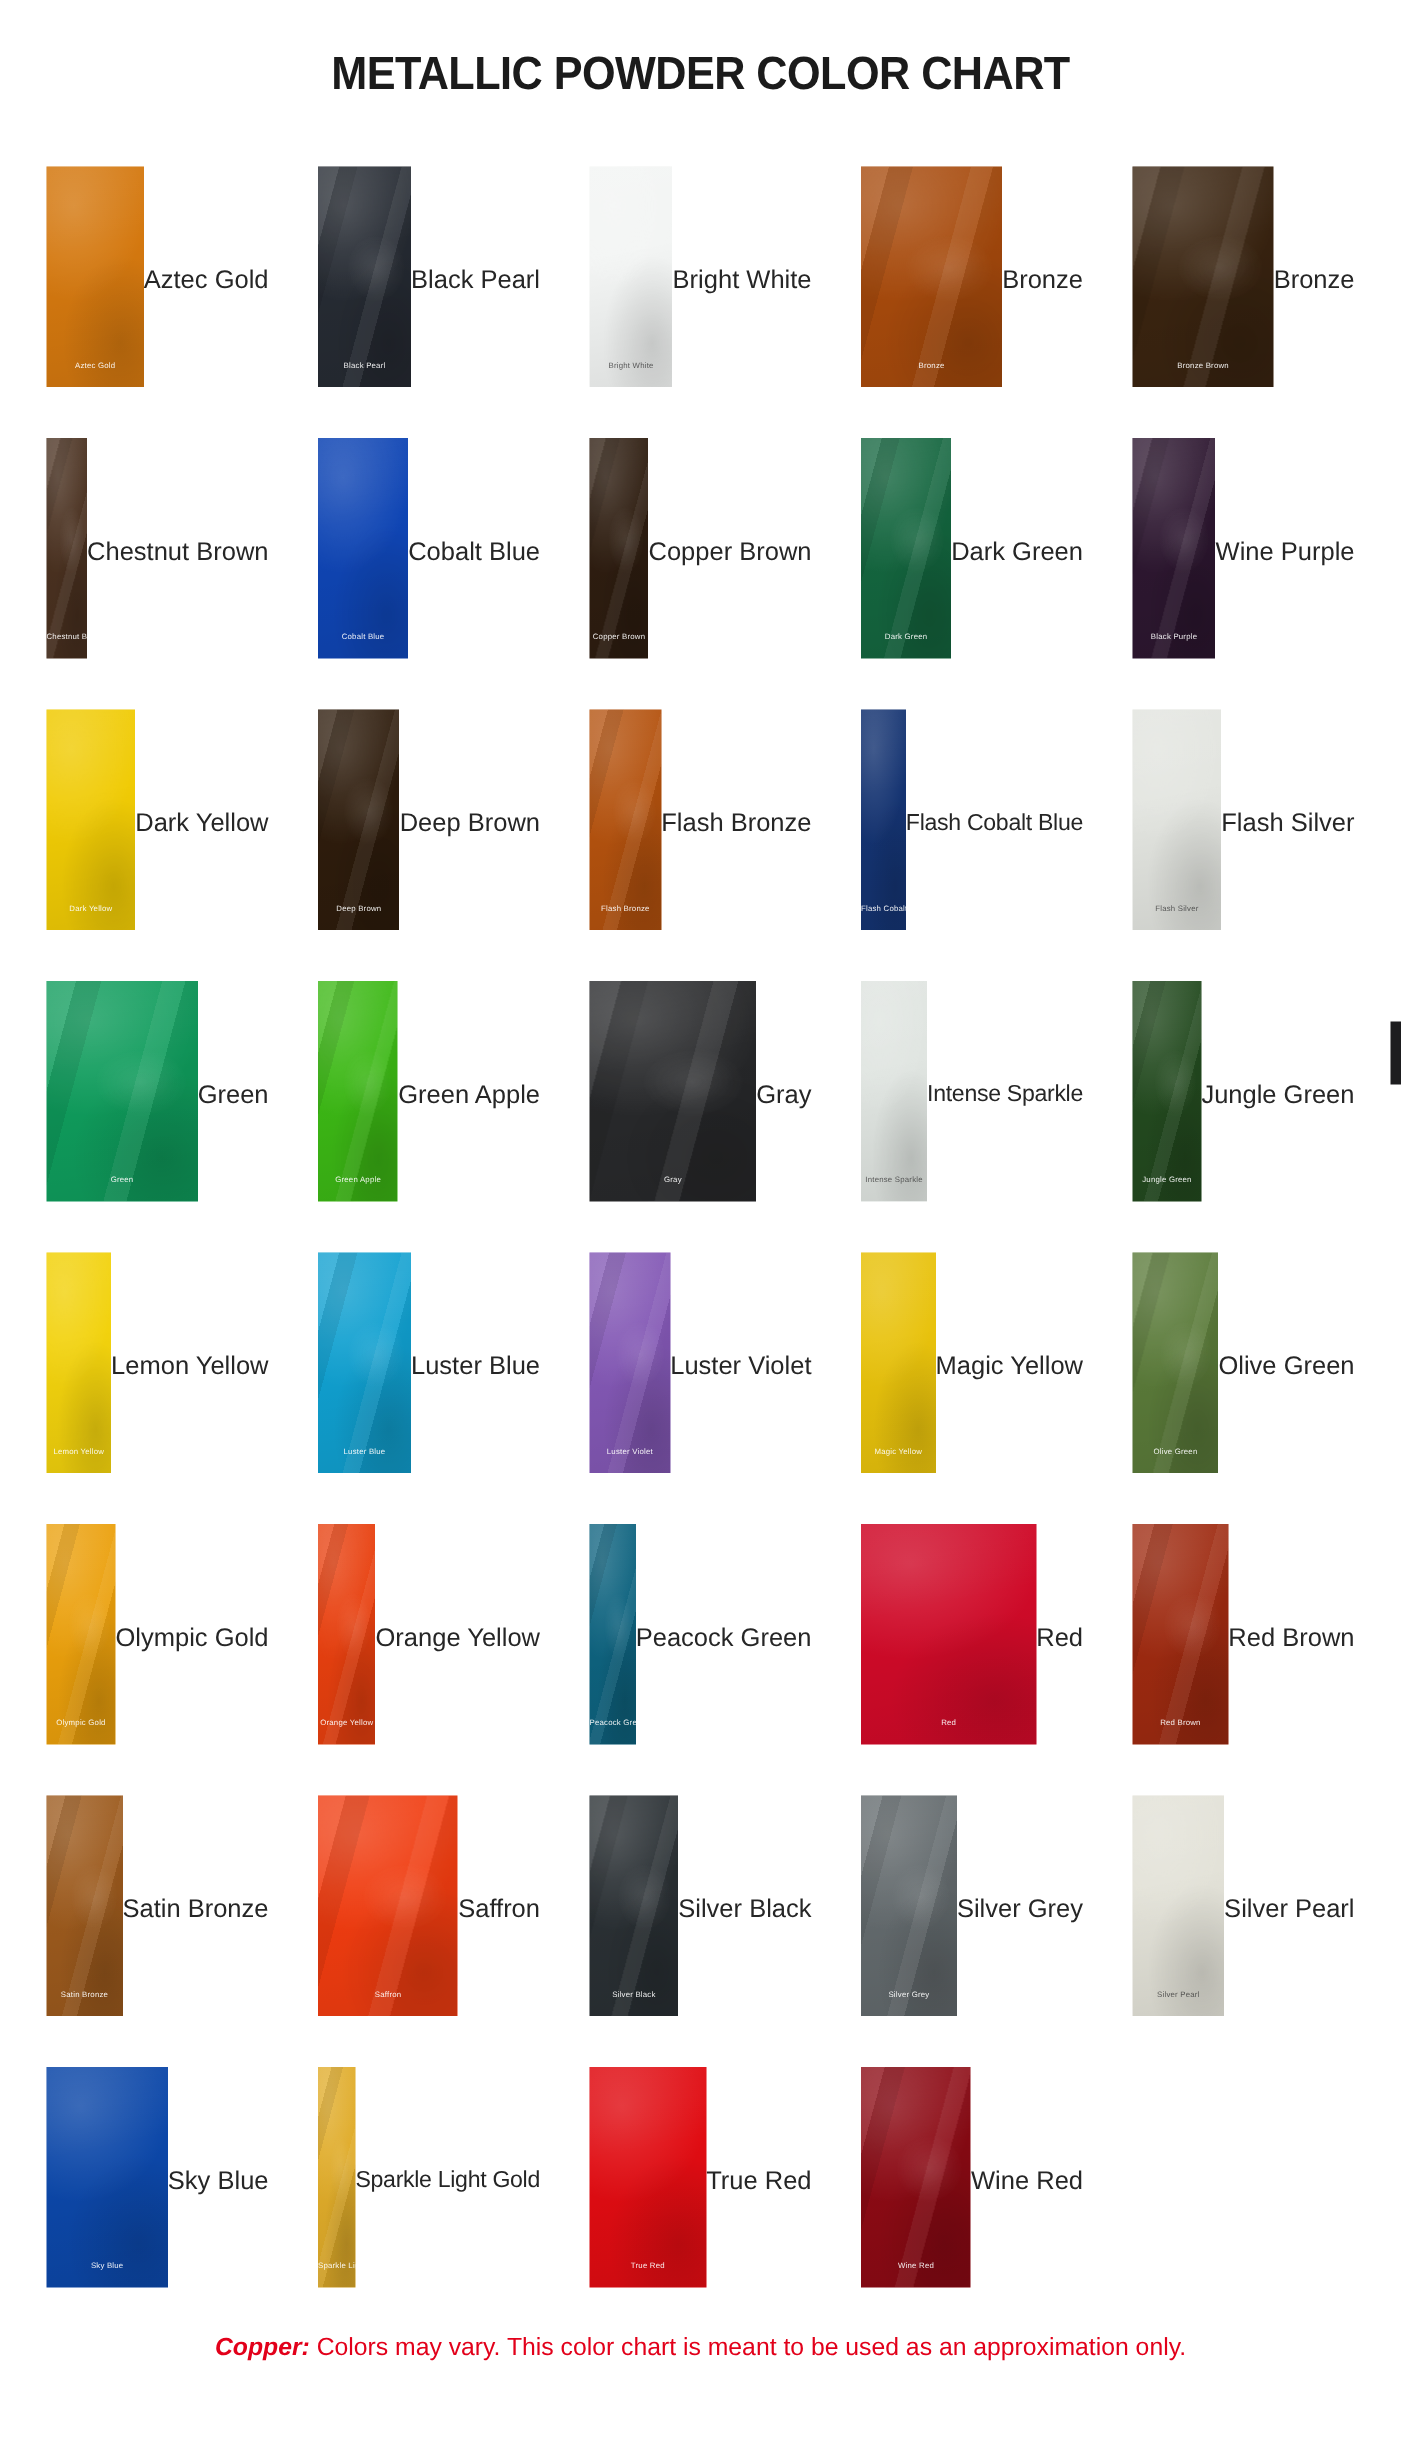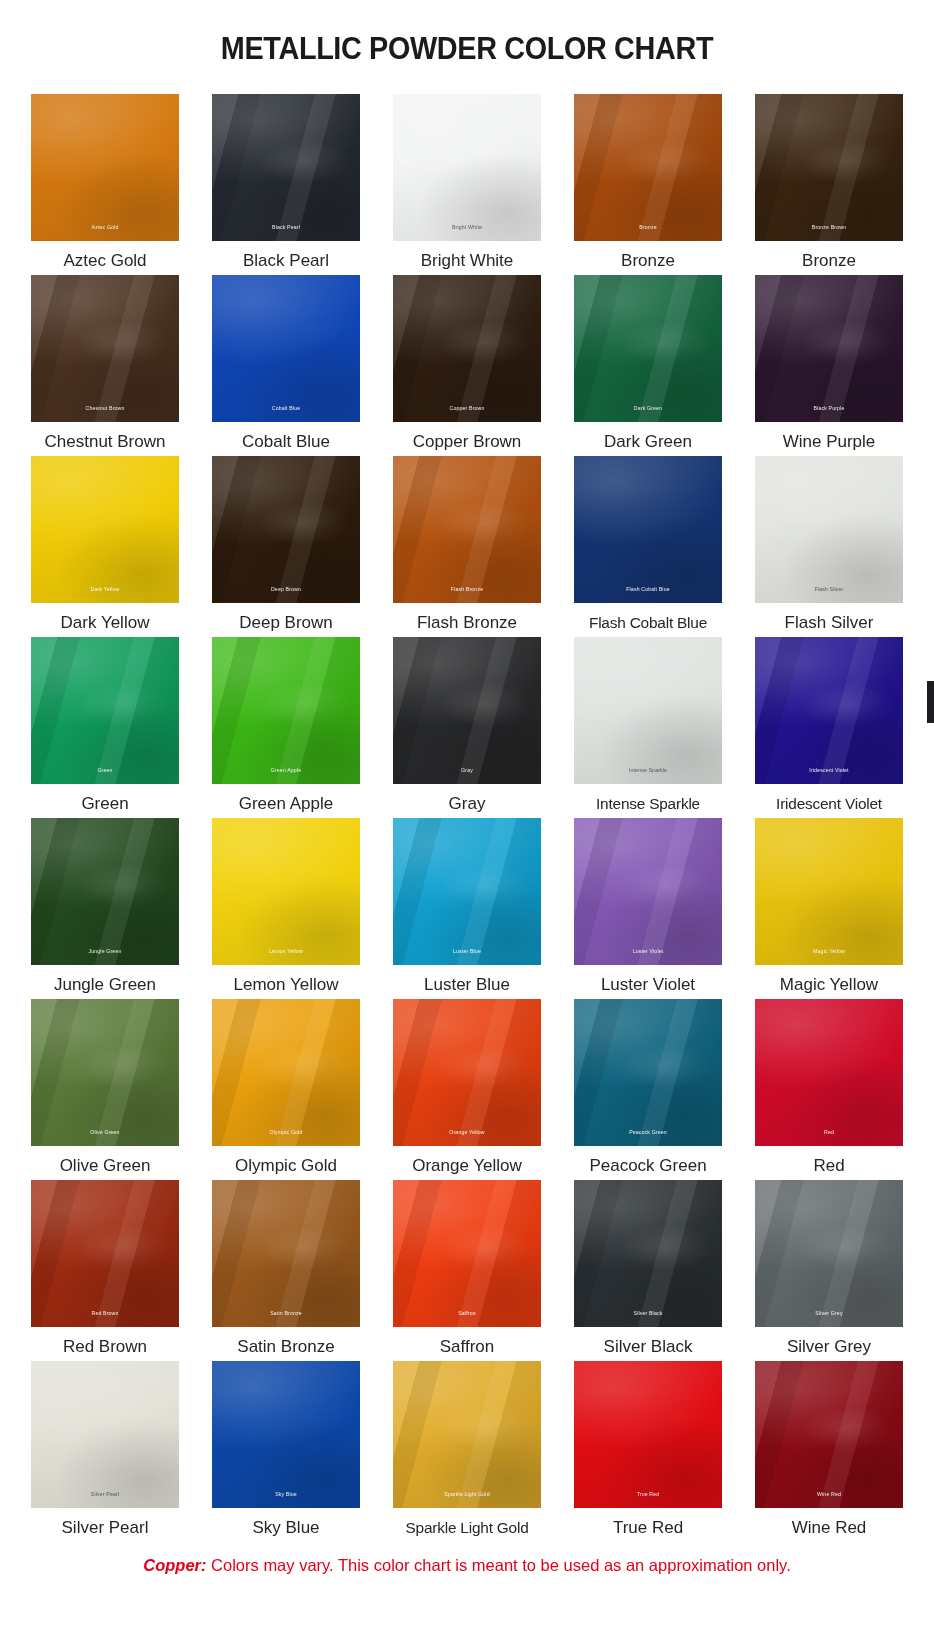--- a/index.html
+++ b/index.html
@@ -37,21 +37,21 @@
     grid-template-columns:repeat(5,148px);
     column-gap:33px;
     row-gap:0px;
     justify-content:center;
   }
   .cell{
     width:148px;
     height:181px;
     box-sizing:border-box;
     display:flex;
-    flex-direction:column;
+    flex-direction:row;
     align-items:center;
   }
   .swatch{
     position:relative;
     width:148px;
     height:147px;
     box-sizing:border-box;
     overflow:hidden;
     background-repeat:no-repeat;
   }
@@ -242,26 +242,20 @@
         </div>
         <div class="caption">Gray</div>
       </div>
       <div class="cell">
         <div class="swatch" style="background-color: rgb(224, 229, 225);">
           <div class="swatch-label dark">Intense Sparkle</div>
         </div>
         <div class="caption tight">Intense Sparkle</div>
       </div>
       <div class="cell">
-        <div class="swatch textured" style="background-color: rgb(33, 18, 144);">
-          <div class="swatch-label light">Iridescent Violet</div>
-        </div>
-        <div class="caption tight">Iridescent Violet</div>
-      </div>
-      <div class="cell">
         <div class="swatch textured" style="background-color: rgb(35, 74, 31);">
           <div class="swatch-label light">Jungle Green</div>
         </div>
         <div class="caption">Jungle Green</div>
       </div>
       <div class="cell">
         <div class="swatch" style="background-color: rgb(242, 210, 13);">
           <div class="swatch-label light">Lemon Yellow</div>
         </div>
         <div class="caption">Lemon Yellow</div>

